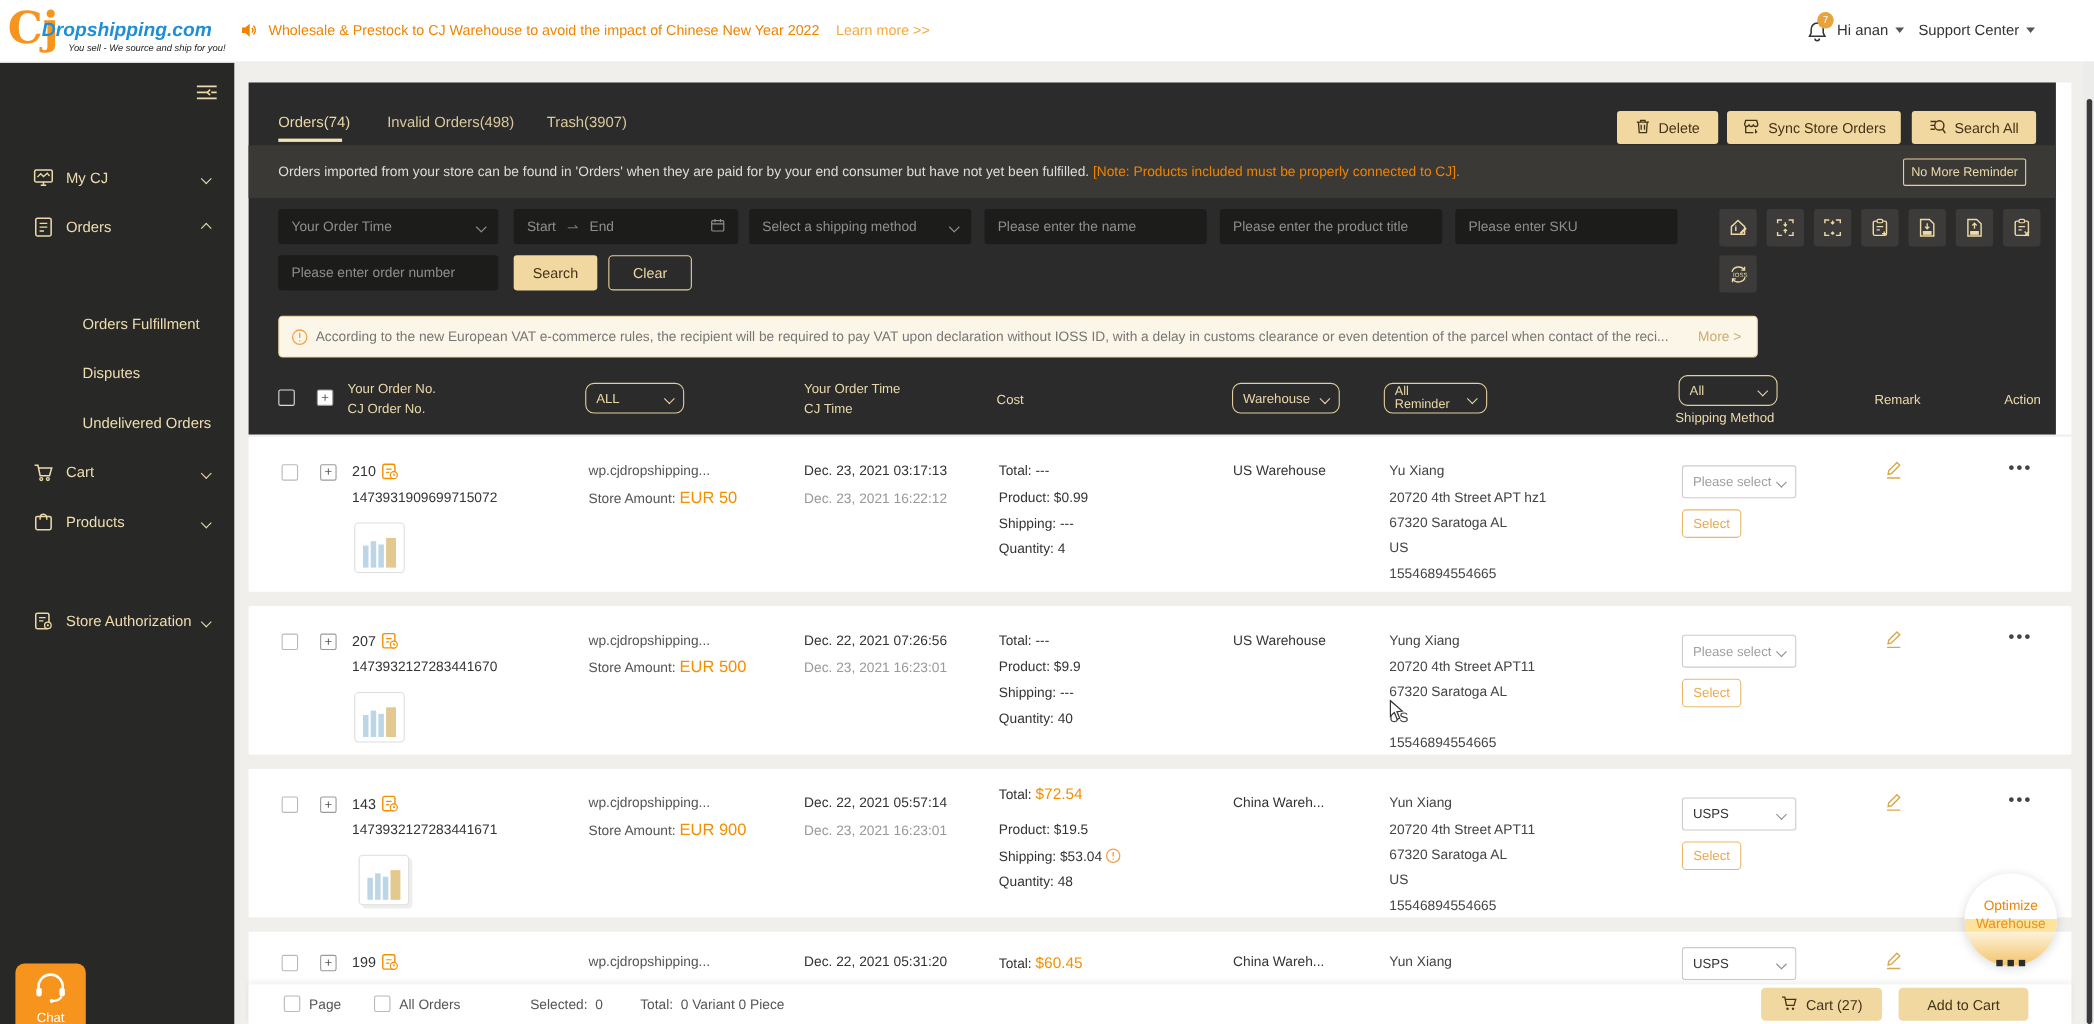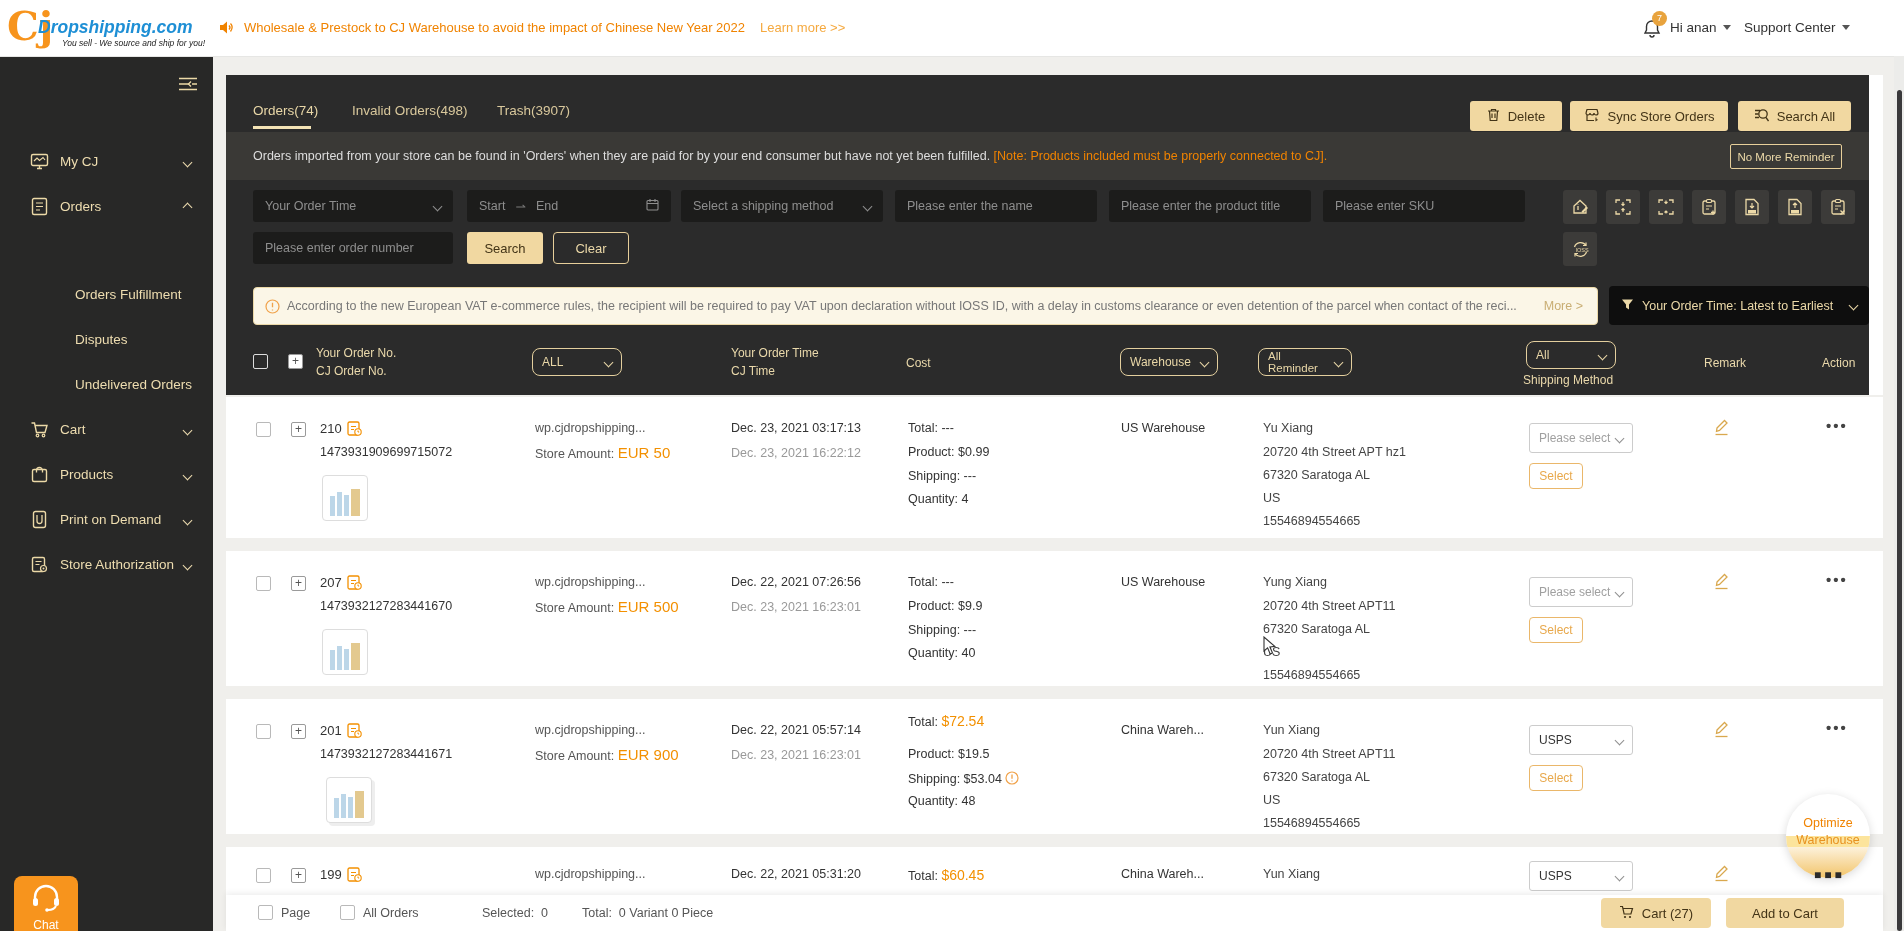--- a/index.html
+++ b/index.html
@@ -147,28 +147,20 @@
 
     <div class="side-item" style="top:397px">
       <span class="ic"><svg width="19" height="19" viewBox="0 0 19 19">
             <rect x="2.5" y="4.5" width="14" height="12" rx="1.5" fill="none" stroke="#ecd9a7" stroke-width="1.4"></rect>
             <path d="M6.5 7.5v-2a3 3 0 0 1 6 0v2" fill="none" stroke="#ecd9a7" stroke-width="1.3"></path>
           </svg></span>
       <span class="lbl">Products</span>
       <span class="chev"></span>
     </div>
 
-    <div class="side-item" style="top:442px">
-      <span class="ic"><svg width="19" height="19" viewBox="0 0 19 19">
-            <rect x="3.5" y="1.5" width="12" height="16" rx="2" fill="none" stroke="#ecd9a7" stroke-width="1.4"></rect>
-            <path d="M7 5v6a2.5 2.5 0 0 0 5 0V5" fill="none" stroke="#ecd9a7" stroke-width="1.3"></path>
-          </svg></span>
-      <span class="lbl">Print on Demand</span>
-      <span class="chev"></span>
-    </div>
 
     <div class="side-item" style="top:487px">
       <span class="ic"><svg width="19" height="19" viewBox="0 0 19 19">
             <rect x="2.5" y="2.5" width="12" height="14" rx="1.5" fill="none" stroke="#ecd9a7" stroke-width="1.4"></rect>
             <path d="M5.5 6.5h6M5.5 9.5h4" stroke="#ecd9a7" stroke-width="1.2"></path>
             <circle cx="13.5" cy="13.5" r="3" fill="#282827" stroke="#ecd9a7" stroke-width="1.2"></circle>
             <circle cx="13.5" cy="13.5" r="1" fill="#ecd9a7"></circle>
           </svg></span>
       <span class="lbl">Store Authorization</span>
       <span class="chev"></span>
@@ -303,27 +295,20 @@
 
     <div class="vatbox">
       <span class="a" style="left:11px;top:11px"><svg width="15" height="15" viewBox="0 0 15 15">
             <circle cx="7.5" cy="7.5" r="6.5" fill="none" stroke="#f0a24a" stroke-width="1.2"></circle>
             <path d="M7.5 3.8v4.5M7.5 10.4v1" stroke="#f0a24a" stroke-width="1.3"></path>
           </svg></span>
       <div class="vat-text">According to the new European VAT e-commerce rules, the recipient will be required to pay VAT upon declaration without IOSS ID, with a delay in customs clearance or even detention of the parcel when contact of the reci...</div>
       <div class="a" style="right:14px;top:11px;font-size:12.5px;color:#c9ae74">More &gt;</div>
     </div>
 
-    <div class="sortbox">
-      <span><svg width="13" height="13" viewBox="0 0 13 13">
-            <path d="M1 1.5h11L8 6.5v5L5 9.5v-3z" fill="#ecd9a8"></path>
-          </svg></span>
-      <span class="lab">Your Order Time: Latest to Earliest</span>
-      <span class="chev" style="color:#ecd9a8"></span>
-    </div>
 
     <div class="cb dark" style="left:27px;top:279px"></div>
     <div class="plusbox" style="left:62px;top:279px">+</div>
     <div class="th-txt" style="left:90px;top:271px">Your Order No.</div>
     <div class="th-txt" style="left:90px;top:289px">CJ Order No.</div>
     <div class="pill" style="left:306px;top:273px;width:90px">
         <span>ALL</span>
         <span class="chev"></span>
       </div>
     <div class="th-txt" style="left:505px;top:271px">Your Order Time</div>
@@ -430,21 +415,21 @@
     <span class="a" style="left:1487px;top:20px"><svg width="17" height="19" viewBox="0 0 17 19">
           <path d="M4 11 11.5 3.5l2.5 2.5L6.5 13.5 3.5 14.3z" fill="none" stroke="#d9a84e" stroke-width="1.3"></path>
           <path d="M2.5 17.5h12" stroke="#d9a84e" stroke-width="1.3"></path>
         </svg></span>
     <div class="dots" style="left:1600px;top:20px">•••</div>
   </div>
 
   <div class="orow" style="top:699px;height:135px">
     <div class="cb" style="left:30px;top:25px"></div>
     <div class="plusbox" style="left:65px;top:25px">+</div>
-    <div class="t1" style="left:94px;top:24px;font-size:13px">201</div>
+    <div class="t1" style="left:94px;top:24px;font-size:13px">143</div>
     <span class="a" style="left:120px;top:22px"><svg width="17" height="18" viewBox="0 0 17 18">
           <rect x="2" y="3" width="11" height="13" rx="1.5" fill="none" stroke="#f39000" stroke-width="1.3"></rect>
           <path d="M5 7.5h5M5 10.5h3" stroke="#f39000" stroke-width="1.1"></path>
           <circle cx="12" cy="13" r="3.2" fill="#fff" stroke="#f39000" stroke-width="1.1"></circle>
           <path d="M12 11.5V13h1.2" stroke="#f39000" stroke-width="1" fill="none"></path>
         </svg></span>
     <div class="t1" style="left:94px;top:48px">1473932127283441671</div>
     <div class="thumb" style="left:100px;top:78px;box-shadow:3px 3px 0 #eee">
         <i style="height:20px"></i>
         <i style="height:24px"></i>

